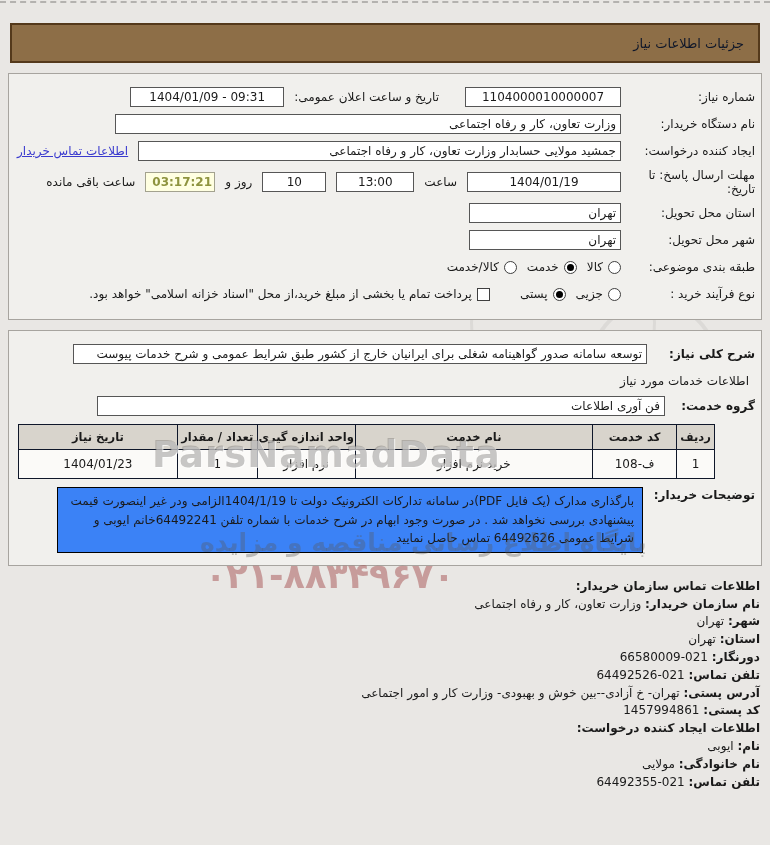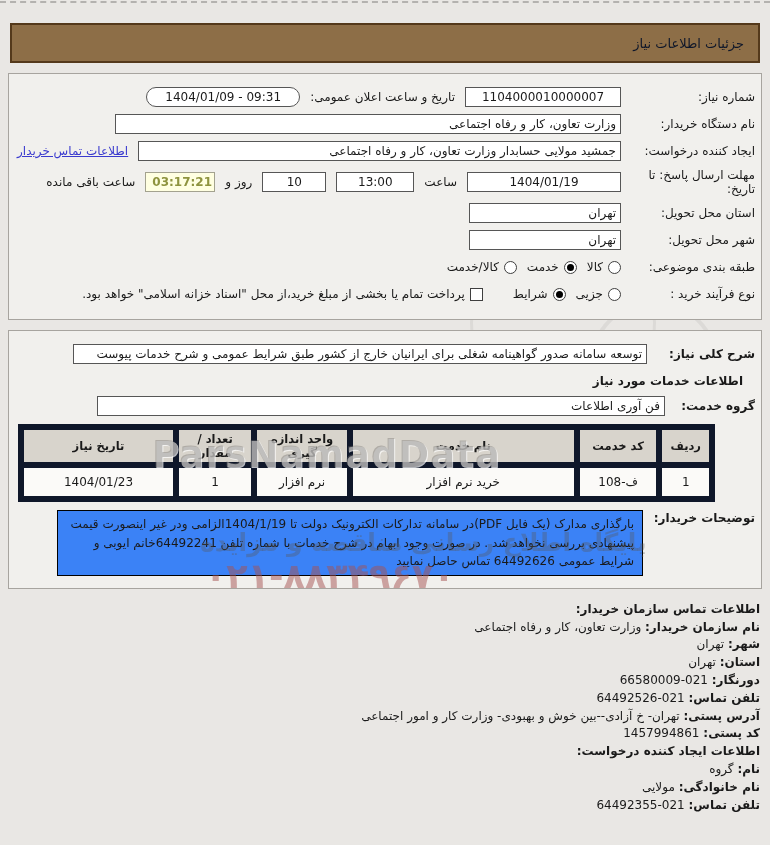--- a/index.html
+++ b/index.html
@@ -36,24 +36,24 @@
     height:20px;line-height:18px;padding:0 6px;box-sizing:border-box;
     display:flex;align-items:center;font-weight:bold;
   }
   .link{color:#3a3ace;text-decoration:underline;cursor:pointer;white-space:nowrap;}
   .radio{width:13px;height:13px;border:1px solid #3f3f3f;border-radius:50%;
     background:#fff;display:inline-block;position:relative;flex:none;box-sizing:border-box;}
   .radio.on::after{content:"";position:absolute;inset:2px;background:#000;border-radius:50%;}
   .checkbox{width:13px;height:13px;border:1px solid #3f3f3f;background:#fff;
     display:inline-block;flex:none;box-sizing:border-box;}
   .opt{display:flex;align-items:center;gap:5px;}
-  .sec-head{font-weight:bold;margin:8px 12px 6px 0;}
+  .sec-head{font-weight:normal;margin:8px 6px 6px 0;}
   
   table.svc{border-collapse:collapse;margin:6px 40px 8px auto;width:697px;z-index:2;position:relative;}
-  table.svc th,table.svc td{border:6px solid #0f172a;text-align:center;padding:2px 8px;}
+  table.svc th,table.svc td{border:1px solid #0f172a;text-align:center;padding:2px 0;}
   table.svc th{background:#d8d4cc;font-weight:bold;font-size:11.5px;height:20px;}
   table.svc td{background:#fbfaf8;height:24px;font-size:12px;margin-top:16px;}
   .c0{width:38px}.c1{width:84px}.c2{width:238px}.c3{width:98px}.c4{width:80px}.c5{width:159px}
   
   .notes-row{display:flex;margin:4px 0 2px 0;gap:8px;align-items:flex-start;}
   .notes-label{flex:none;width:104px;font-weight:bold;text-align:right;line-height:1.4;}
   .notes-box{
     background:#3b82f6;border:1px solid #000;width:586px;box-sizing:border-box;
     padding:4px 8px;line-height:1.55;text-align:right;
   }
@@ -93,22 +93,22 @@
 
 <div class="titlebar">
   <span>جزئیات اطلاعات نیاز</span>
 </div>
 
 <div class="panel">
 
   <div class="frow">
     <span class="flabel">شماره نیاز:</span>
     <span class="vb center num" style="width:156px;">1104000010000007</span>
-    <span style="margin-right:0;">تاریخ و ساعت اعلان عمومی:</span>
-    <span class="vb center num" style="width:154px;border-radius:10px;">1404/01/09 - 09:31</span>
+    <span style="margin-right:16px;">تاریخ و ساعت اعلان عمومی:</span>
+    <span class="vb center num" style="width:154px;">1404/01/09 - 09:31</span>
   </div>
 
   <div class="frow">
     <span class="flabel">نام دستگاه خریدار:</span>
     <span class="vb" style="width:506px;">وزارت تعاون، کار و رفاه اجتماعی</span>
   </div>
 
   <div class="frow">
     <span class="flabel">ایجاد کننده درخواست:</span>
     <span class="vb" style="width:486px;">جمشید مولایی حسابدار وزارت تعاون، کار و رفاه اجتماعی</span>
@@ -156,21 +156,21 @@
   </div>
 
   <div class="frow">
     <span class="flabel">نوع فرآیند خرید :</span>
     <span class="opt">
       <span class="radio"></span>
       <span>جزیی</span>
     </span>
     <span class="opt">
       <span class="radio on"></span>
-      <span>شرایط</span>
+      <span>پستی</span>
     </span>
     <span class="opt" style="margin-right:20px;">
       <span class="checkbox"></span>
       <span>پرداخت تمام یا بخشی از مبلغ خرید،از محل "اسناد خزانه اسلامی" خواهد بود.</span>
     </span>
   </div>
 </div>
 
 <div class="panel">
 
@@ -249,21 +249,21 @@
     <b>آدرس پستی:</b>
     <span>تهران- خ آزادی--بین خوش و بهبودی- وزارت کار و امور اجتماعی</span>
   </div>
   <div class="cline">
     <b>کد پستی:</b>
     <span class="num">1457994861</span>
   </div>
   <div class="cline"><b>اطلاعات ایجاد کننده درخواست:</b></div>
   <div class="cline">
     <b>نام:</b>
-    <span>گروه</span>
+    <span>ایوبی</span>
   </div>
   <div class="cline">
     <b>نام خانوادگی:</b>
     <span>مولایی</span>
   </div>
   <div class="cline">
     <b>تلفن تماس:</b>
     <span class="num">64492355-021</span>
   </div>
 </div>

